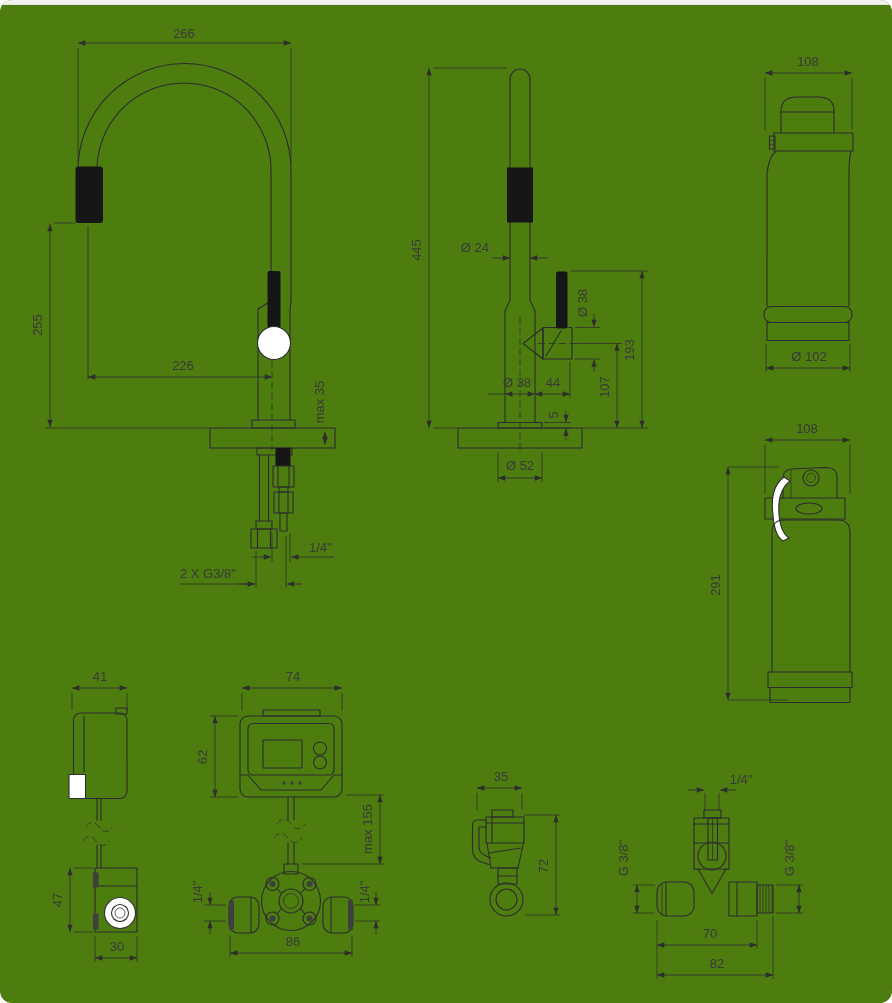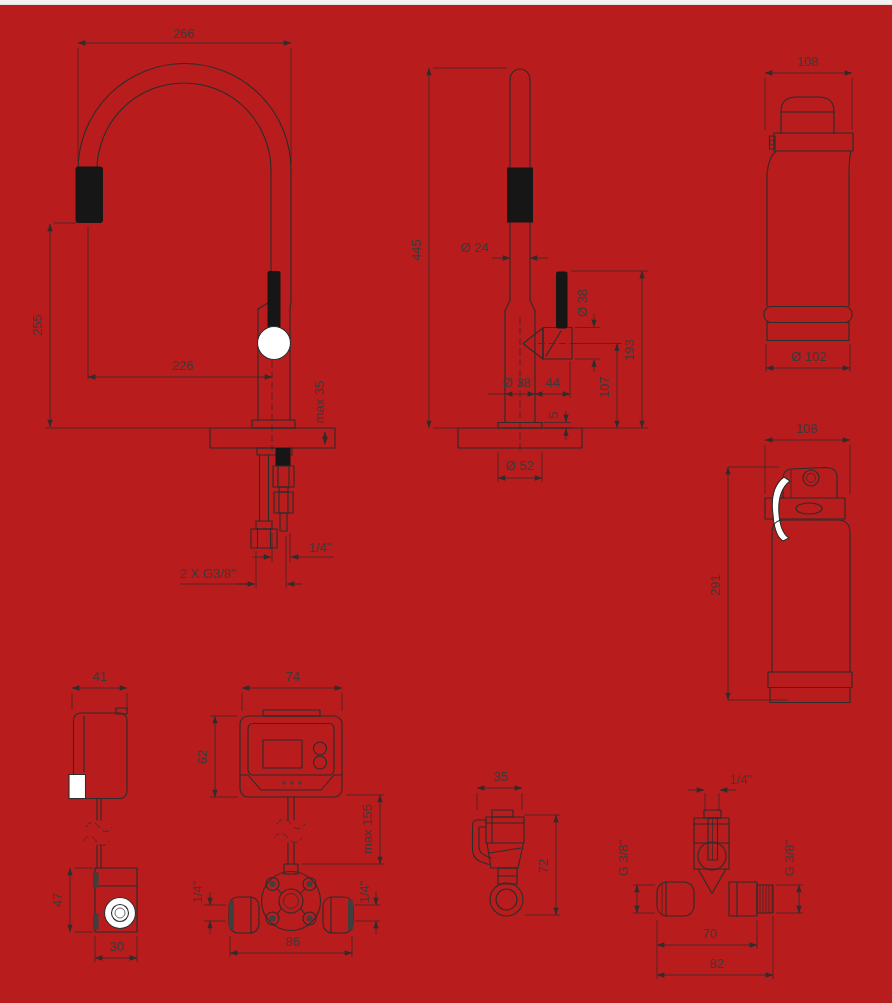--- a/index.html
+++ b/index.html
@@ -1,16 +1,16 @@
 <!DOCTYPE html>
 <html><head>
 <meta charset="utf-8">
 <style>
   html,body{margin:0;padding:0;background:#ffffff;}
-  .stage{position:relative;width:892px;height:1003px;background:#b91c1c;overflow:hidden;}
+  .stage{position:relative;width:892px;height:1003px;background:#4d7c0f;overflow:hidden;border-radius:12px;}
   svg{display:block;}
   svg text{font-family:"Liberation Sans","DejaVu Sans",sans-serif;font-size:13px;fill:#3a3a3a;}
   .ln{fill:none;stroke:#2d2d2d;stroke-width:1.1;stroke-linecap:round;stroke-linejoin:round;}
   .thin{fill:none;stroke:#2d2d2d;stroke-width:0.7;}
   .dim{fill:none;stroke:#2d2d2d;stroke-width:0.8;}
   .dash{stroke-dasharray:7 3.5;}
   .blk{fill:#161616;stroke:none;}
   .dk{fill:#3f3f3f;stroke:none;}
   .wht{fill:#ffffff;}
   .strip{fill:#f2f2ef;}

